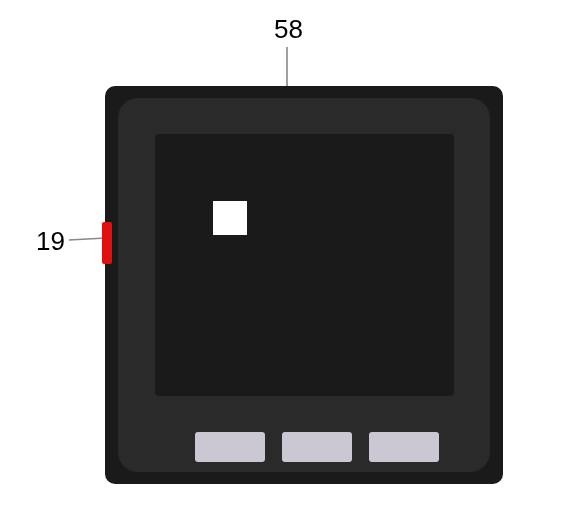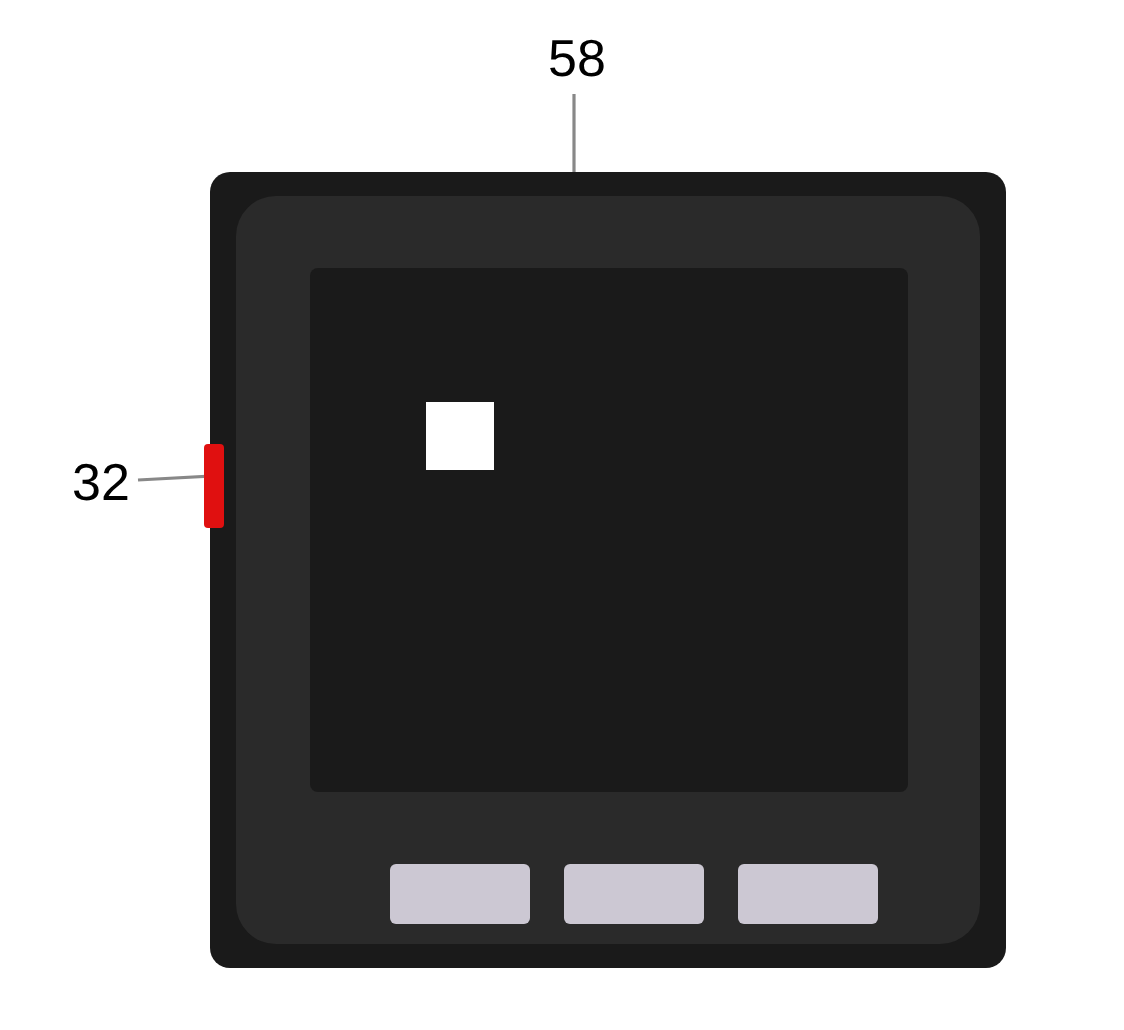--- a/index.html
+++ b/index.html
@@ -44,15 +44,15 @@
 
   <div class="sprite" style="left:213px;top:201px"></div>
 
   <div class="btn b1"></div>
   <div class="btn b2"></div>
   <div class="btn b3"></div>
 
   <div class="led"></div>
 
   <span class="label lbl-x">58</span>
-  <span class="label lbl-y">32</span>
+  <span class="label lbl-y">19</span>
 
 </div>
 
 </body></html>

